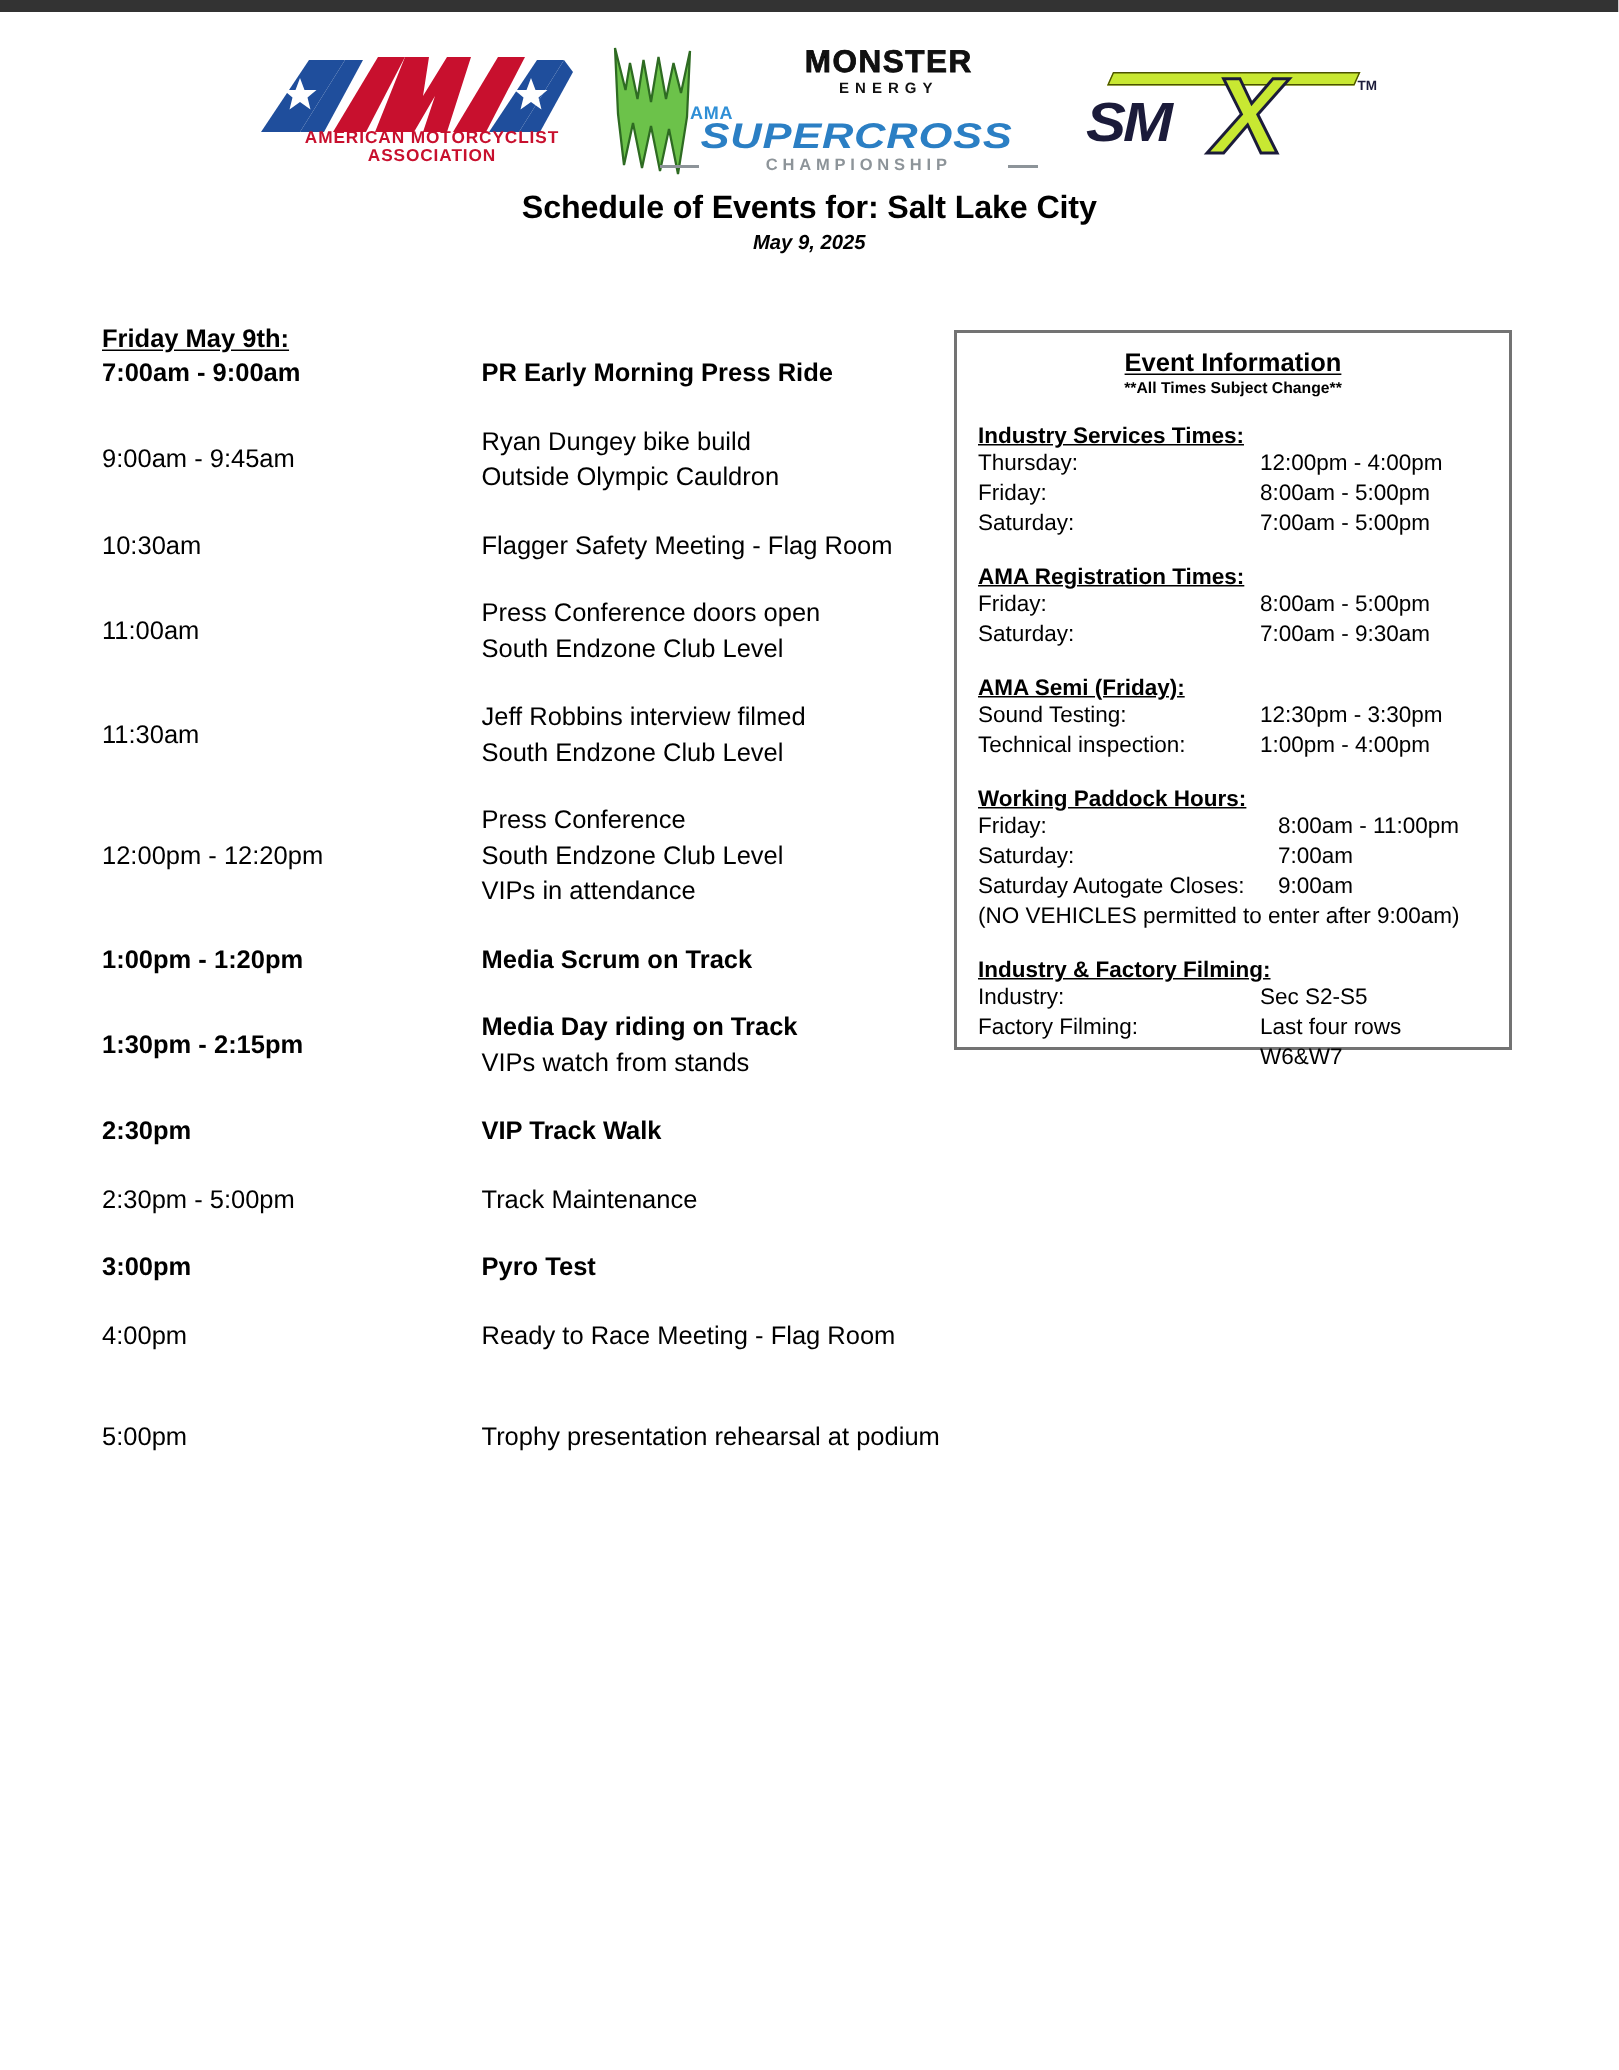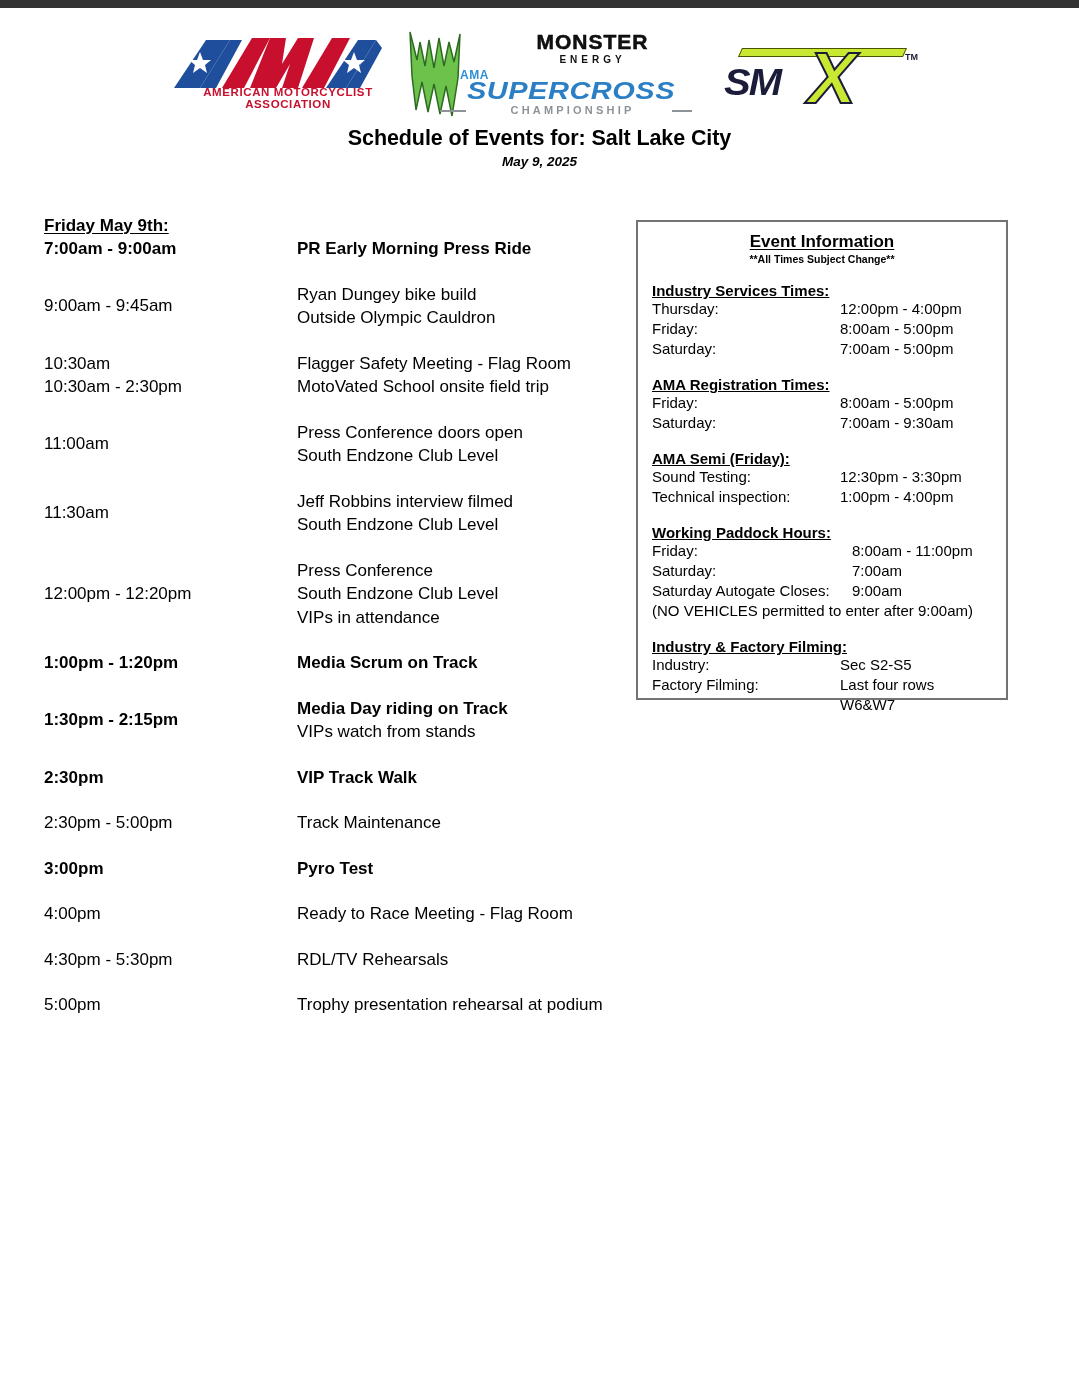--- a/index.html
+++ b/index.html
@@ -96,21 +96,21 @@
     position: absolute; left: 193px; top: 18px;
     font-size: 9px; color: #1b1b3a; font-weight: bold;
   }
 
   
   .titleblock { position: absolute; top: 126px; left: 0; width: 1079px; text-align: center; }
   .title-line { font-size: 21.5px; font-weight: bold; line-height: 25px; letter-spacing: -0.1px; }
   .title-date { font-size: 13.5px; font-style: italic; font-weight: bold; margin-top: 3px; }
 
   
-  .schedule { position: absolute; top: 216px; left: 44px; width: 580px; }
+  .schedule { position: absolute; top: 216px; left: 68px; width: 580px; }
   .sched-head {
     font-size: 17px; font-weight: bold;
     text-decoration: underline; text-underline-offset: 2px;
     margin-bottom: 1px;
   }
   .row { display: flex; align-items: center; }
   .row .time { width: 253px; flex: 0 0 253px; font-size: 17px; line-height: 23.5px; }
   .row .desc { flex: 1; font-size: 17px; line-height: 23.5px; }
   .row.bold .time, .row.bold .desc { font-weight: bold; }
   .desc .sub { font-weight: normal; display: block; }
@@ -222,24 +222,20 @@
         <span>Ryan Dungey bike build</span>
         <span class="sub">Outside Olympic Cauldron</span>
       </div>
     </div>
     <div class="gap-lg"></div>
 
     <div class="row">
       <div class="time">10:30am</div>
       <div class="desc">Flagger Safety Meeting - Flag Room</div>
     </div>
-    <div class="row">
-      <div class="time">10:30am - 2:30pm</div>
-      <div class="desc">MotoVated School onsite field trip</div>
-    </div>
     <div class="gap-lg"></div>
 
     <div class="row">
       <div class="time">11:00am</div>
       <div class="desc">
         <span>Press Conference doors open</span>
         <span class="sub">South Endzone Club Level</span>
       </div>
     </div>
     <div class="gap-lg"></div>
@@ -295,24 +291,20 @@
       <div class="desc">Pyro Test</div>
     </div>
     <div class="gap-md"></div>
 
     <div class="row">
       <div class="time">4:00pm</div>
       <div class="desc">Ready to Race Meeting - Flag Room</div>
     </div>
     <div class="gap-md"></div>
 
-    <div class="row">
-      <div class="time">4:30pm - 5:30pm</div>
-      <div class="desc">RDL/TV Rehearsals</div>
-    </div>
     <div class="gap-md"></div>
 
     <div class="row">
       <div class="time">5:00pm</div>
       <div class="desc">Trophy presentation rehearsal at podium</div>
     </div>
   </div>
 
   <div class="infobox">
     <div class="info-title">Event Information</div>

